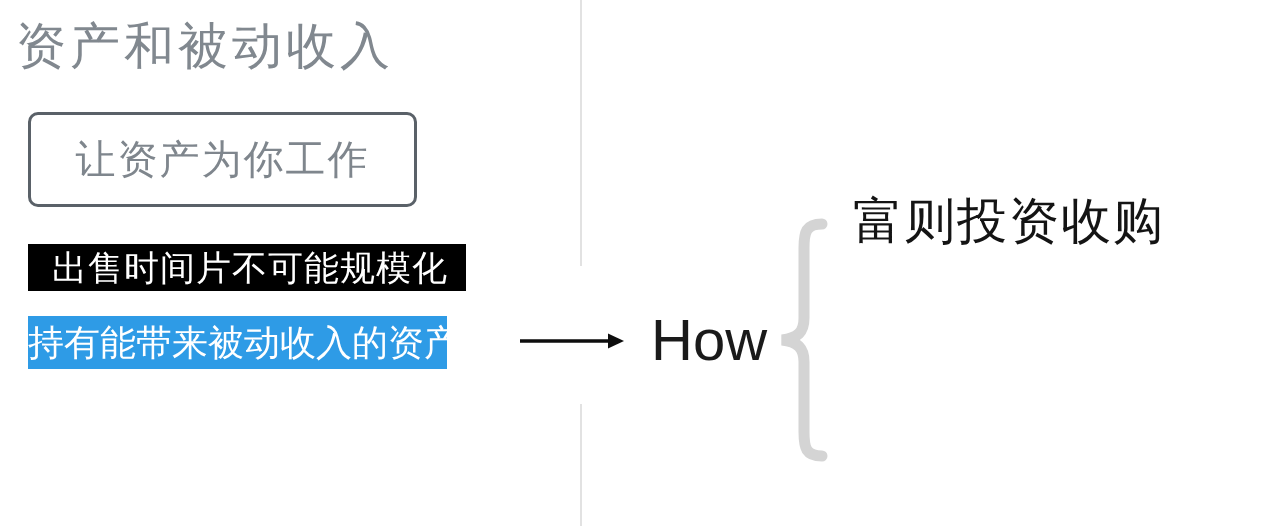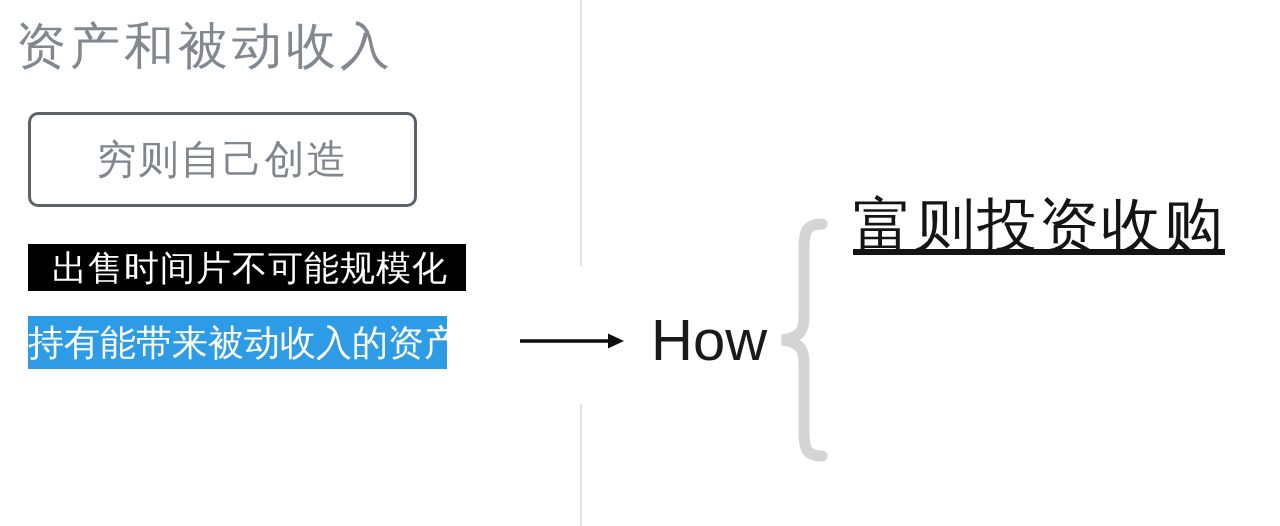--- a/index.html
+++ b/index.html
@@ -106,43 +106,42 @@
   }
   .brace {
     position: absolute;
     left: 768px;
     top: 218px;
     width: 64px;
     height: 244px;
   }
   .branch {
     position: absolute;
-    font-size: 60px;
+    font-size: 50px;
     line-height: 1;
     color: #141414;
     font-weight: 300;
     letter-spacing: 2px;
     white-space: nowrap;
-    text-decoration: underline;
   }
   .branch-top { left: 853px; top: 196px; }
   .branch-bottom { left: 849px; top: 418px; }
 </style>
 </head>
 <body>
 
 <div class="canvas">
 
   <div class="divider divider-top"></div>
   <div class="divider divider-bottom"></div>
 
   <div class="title">资产和被动收入</div>
 
   <div class="boxed">
-    <span>穷则自己创造</span>
+    <span>让资产为你工作</span>
   </div>
 
   <div class="black-bar">出售时间片不可能规模化</div>
 
   <div class="blue-bar">持有能带来被动收入的资产</div>
 
   <svg class="arrow" viewBox="0 0 110 22" xmlns="http://www.w3.org/2000/svg">
     <line x1="2" y1="11" x2="90" y2="11" stroke="#0d0d0d" stroke-width="3.5"></line>
     <polygon points="90,3.5 106,11 90,18.5" fill="#0d0d0d"></polygon>
   </svg>

